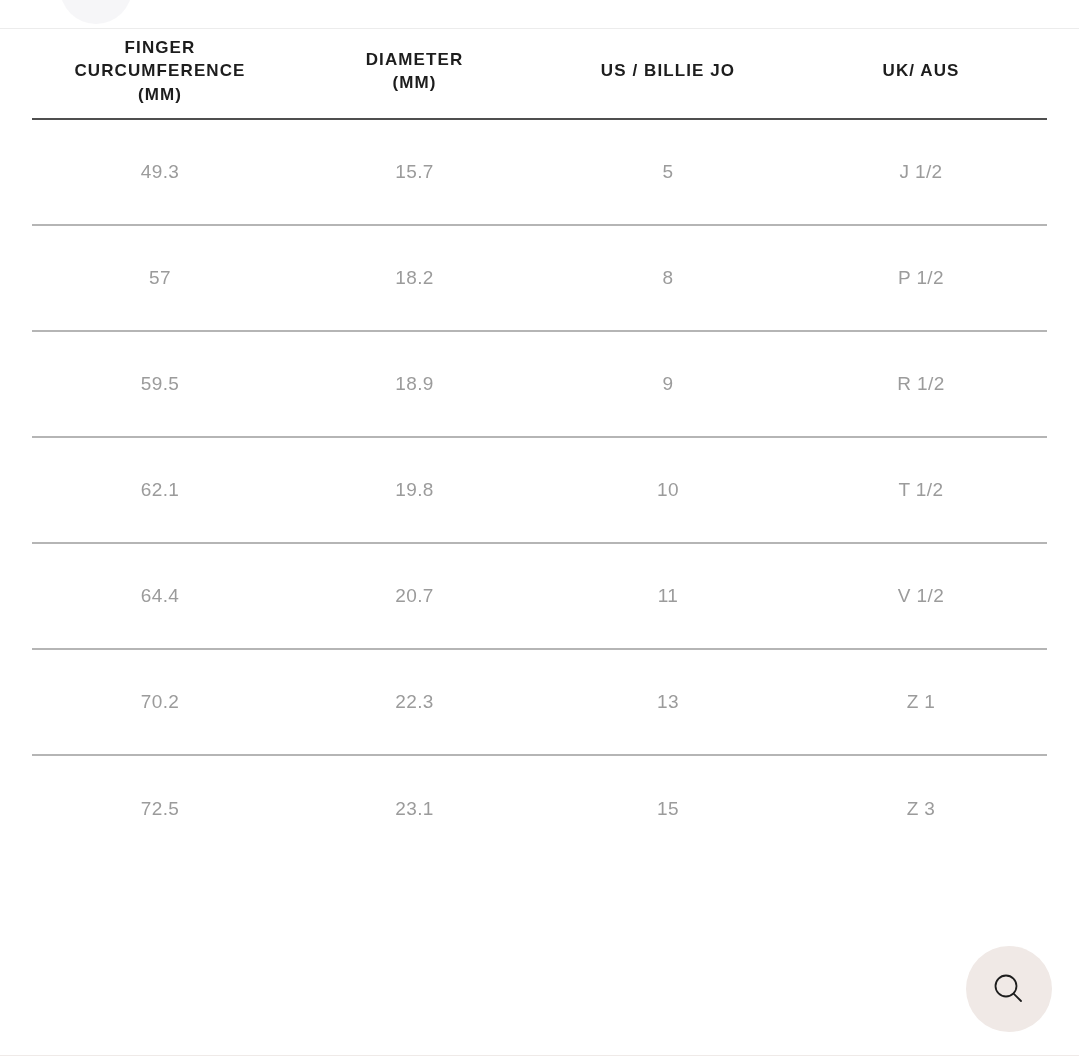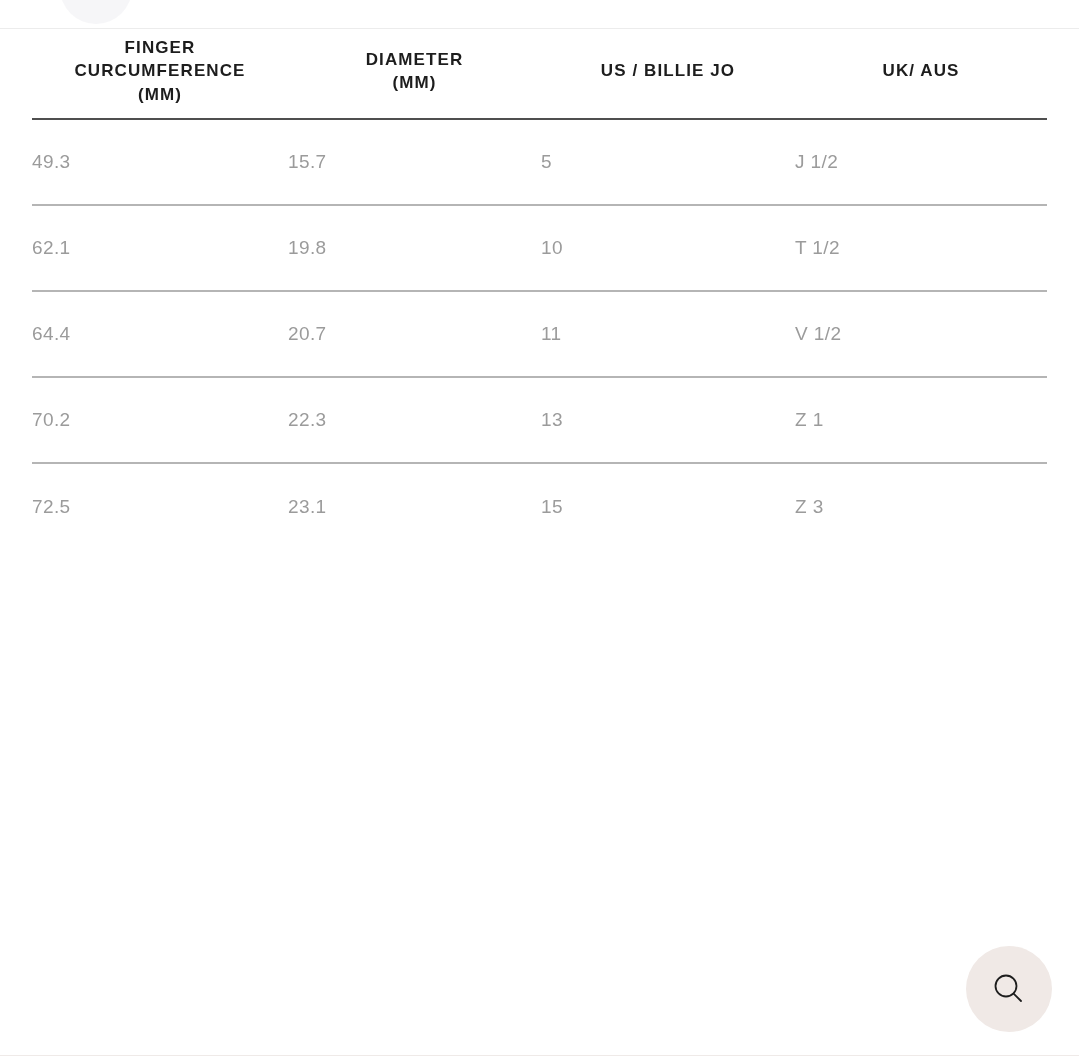--- a/index.html
+++ b/index.html
@@ -71,21 +71,22 @@
     vertical-align: middle;
     border-bottom: 2px solid #4f4f4f;
     text-transform: uppercase;
   }
 
   .size-table td {
     font-size: 19px;
     font-weight: 400;
     letter-spacing: 0.4px;
     color: #9b9b9b;
-    height: 86px;
+    text-align: center;
+    height: 106px;
     vertical-align: middle;
     border-bottom: 2px solid #b5b5b5;
   }
 
   .size-table tbody tr:last-child td {
     border-bottom: none;
   }
 
   
   .col-1 { width: 256px; }
@@ -149,20 +150,32 @@
       </tr>
     </thead>
     <tbody>
       <tr>
         <td>49.3</td>
         <td>15.7</td>
         <td>5</td>
         <td>J 1/2</td>
       </tr>
       <tr>
+        <td>57</td>
+        <td>18.2</td>
+        <td>8</td>
+        <td>P 1/2</td>
+      </tr>
+      <tr>
+        <td>59.5</td>
+        <td>18.9</td>
+        <td>9</td>
+        <td>R 1/2</td>
+      </tr>
+      <tr>
         <td>62.1</td>
         <td>19.8</td>
         <td>10</td>
         <td>T 1/2</td>
       </tr>
       <tr>
         <td>64.4</td>
         <td>20.7</td>
         <td>11</td>
         <td>V 1/2</td>

